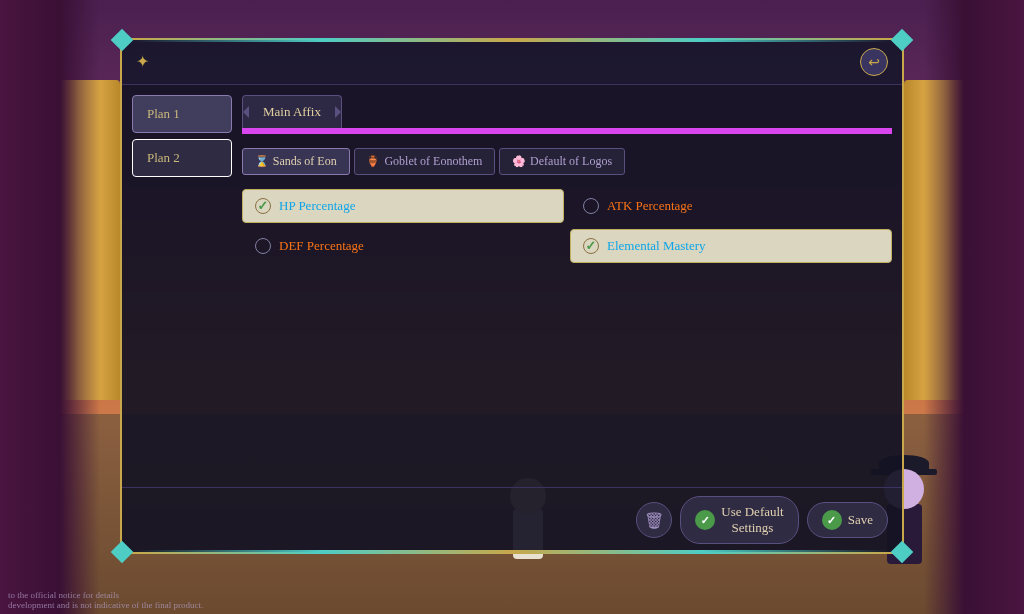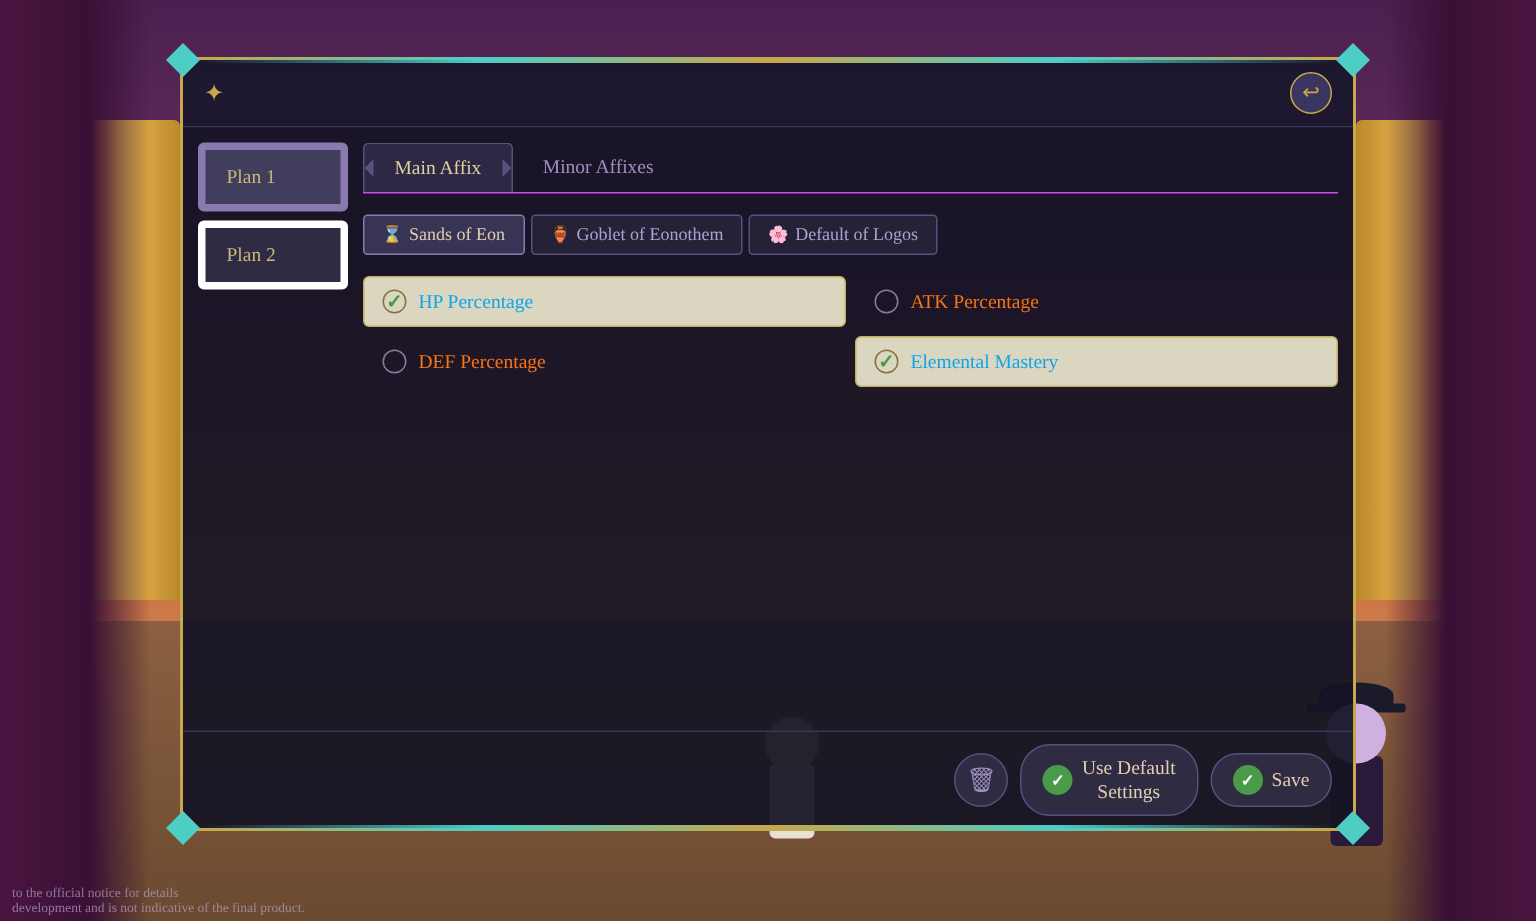--- a/index.html
+++ b/index.html
@@ -133,21 +133,21 @@
     .plan-sidebar {
       display: flex;
       flex-direction: column;
       gap: 6px;
       width: 100px;
       flex-shrink: 0;
     }
 
     .plan-button {
       background: rgba(50, 45, 70, 0.9);
-      border: 5px solid #ffffff;
+      border: 1px solid #ffffff;
       border-radius: 4px;
       padding: 10px 14px;
       color: #c8b87a;
       font-size: 13px;
       cursor: pointer;
       text-align: left;
     }
 
     .plan-button.active {
       background: rgba(70, 65, 100, 0.9);
@@ -156,21 +156,23 @@
 
     .content-area {
       flex: 1;
       display: flex;
       flex-direction: column;
       gap: 8px;
     }
 
     .tab-header {
       display: flex;
-      border-bottom: 1px solid #d946ef;
+      align-items: center;
+      border-bottom: 6px solid #d946ef;
+      gap: 33px;
     }
 
     .tab-button {
       padding: 8px 20px;
       font-size: 13px;
       cursor: pointer;
       border: none;
       background: transparent;
       color: #a090c0;
       position: relative;
@@ -550,23 +552,20 @@
       <div class="plan-button">
         <span>Plan 2</span>
       </div>
     </div>
 
     <div class="content-area">
 
       <div class="tab-header">
         <div class="tab-button active">
           <span>Main Affix</span>
-        </div>
-        <div class="tab-button">
-          <span>Minor Affixes</span>
         </div>
       </div>
 
       <div class="piece-tabs">
         <div class="piece-tab active">
           <span class="piece-icon">⌛</span>
           <span>Sands of Eon</span>
         </div>
         <div class="piece-tab">
           <span class="piece-icon">🏺</span>

